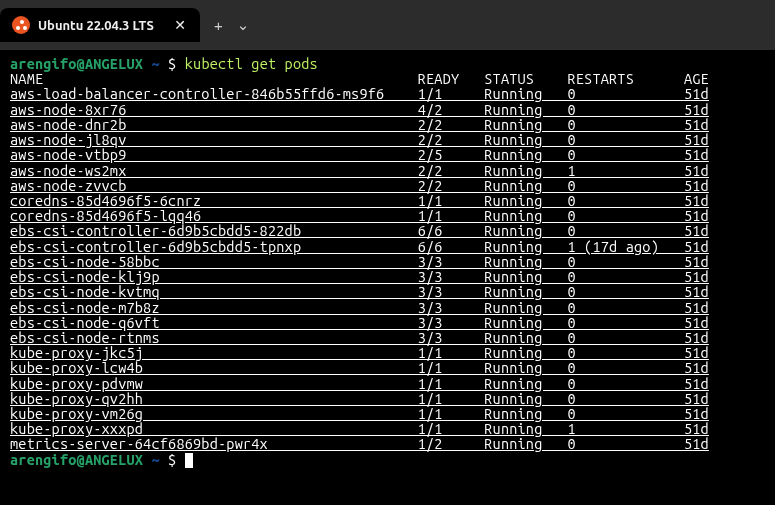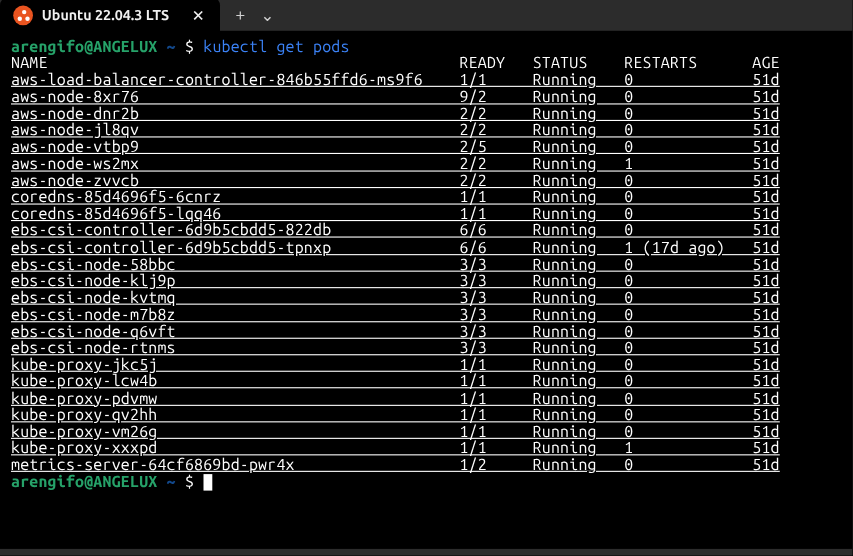--- a/index.html
+++ b/index.html
@@ -6,21 +6,21 @@
     body {
       width: 775px;
       height: 505px;
       background: #2c2c2c;
       font-family: 'Ubuntu Mono', 'DejaVu Sans Mono', monospace;
       font-size: 14.5px;
       overflow: hidden;
     }
     .tab-bar {
       background: #2c2c2c;
-      height: 28px;
+      height: 50px;
       display: flex;
       align-items: center;
       padding: 0;
     }
     .tab {
       background: #000000;
       height: 34px;
       display: flex;
       align-items: center;
       padding: 0 12px;
@@ -88,21 +88,21 @@
       height: calc(100% - 34px);
       padding: 6px 10px;
       color: #ffffff;
       line-height: 1.05;
       white-space: pre;
       letter-spacing: 0.2px;
     }
     .prompt-user { color: #26a269; font-weight: bold; }
     .prompt-path { color: #12488b; font-weight: bold; }
     .prompt-dollar { color: #ffffff; }
-    .command { color: #3b82f6; }
+    .command { color: #bef264; }
     .header-row { color: #ffffff; margin-top: 28px; }
     .row { color: #ffffff; text-decoration: underline; }
     .cursor {
       display: inline-block;
       width: 8px;
       height: 15px;
       background: #ffffff;
       vertical-align: text-bottom;
     }
   </style>
@@ -117,21 +117,21 @@
   </div>
   <div class="tab-actions">
     <span class="tab-action">+</span>
     <span class="tab-action">⌄</span>
   </div>
 </div>
 
 <div class="terminal" id="term"><span class="prompt-user">arengifo@ANGELUX</span> <span class="prompt-path">~</span> <span class="prompt-dollar">$</span> <span class="command">kubectl get pods</span>
 <span class="header-row">NAME                                             READY   STATUS    RESTARTS      AGE</span>
 <span class="row">aws-load-balancer-controller-846b55ffd6-ms9f6    1/1     Running   0             51d</span>
-<span class="row">aws-node-8xr76                                   9/2     Running   0             51d</span>
+<span class="row">aws-node-8xr76                                   4/2     Running   0             51d</span>
 <span class="row">aws-node-dnr2b                                   2/2     Running   0             51d</span>
 <span class="row">aws-node-jl8qv                                   2/2     Running   0             51d</span>
 <span class="row">aws-node-vtbp9                                   2/5     Running   0             51d</span>
 <span class="row">aws-node-ws2mx                                   2/2     Running   1             51d</span>
 <span class="row">aws-node-zvvcb                                   2/2     Running   0             51d</span>
 <span class="row">coredns-85d4696f5-6cnrz                          1/1     Running   0             51d</span>
 <span class="row">coredns-85d4696f5-lqq46                          1/1     Running   0             51d</span>
 <span class="row">ebs-csi-controller-6d9b5cbdd5-822db              6/6     Running   0             51d</span>
 <span class="row">ebs-csi-controller-6d9b5cbdd5-tpnxp              6/6     Running   1 (17d ago)   51d</span>
 <span class="row">ebs-csi-node-58bbc                               3/3     Running   0             51d</span>

